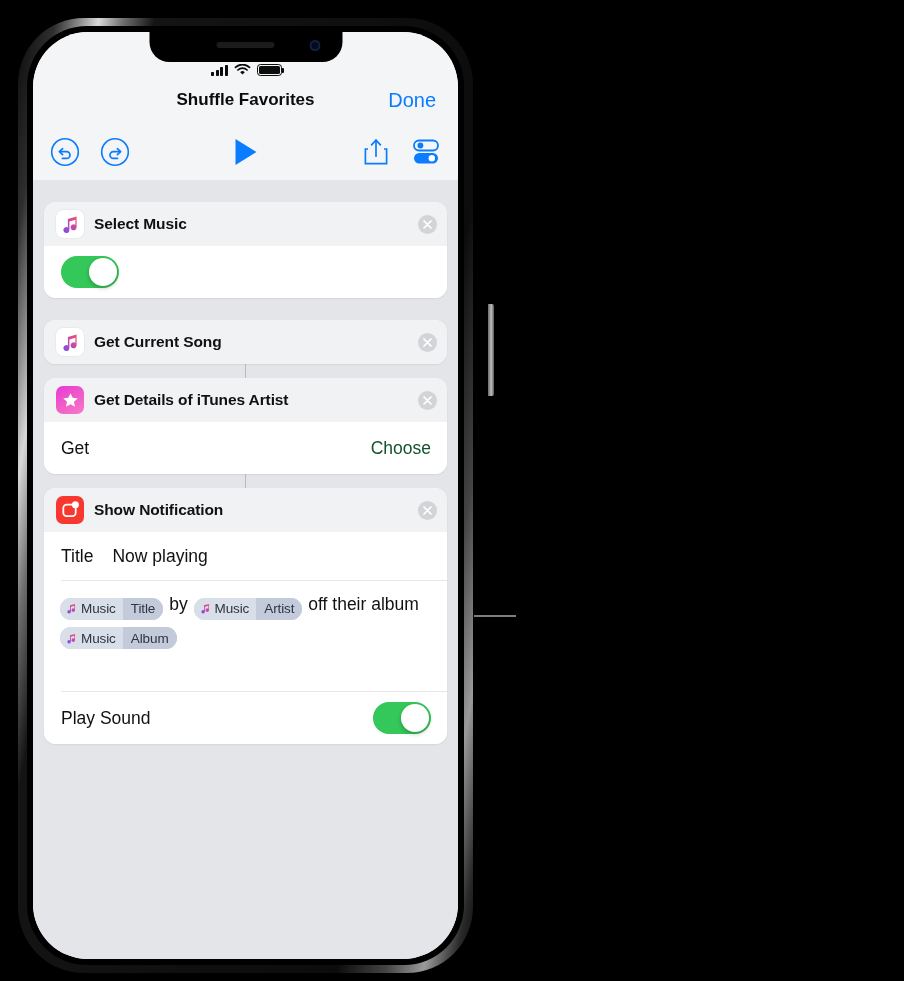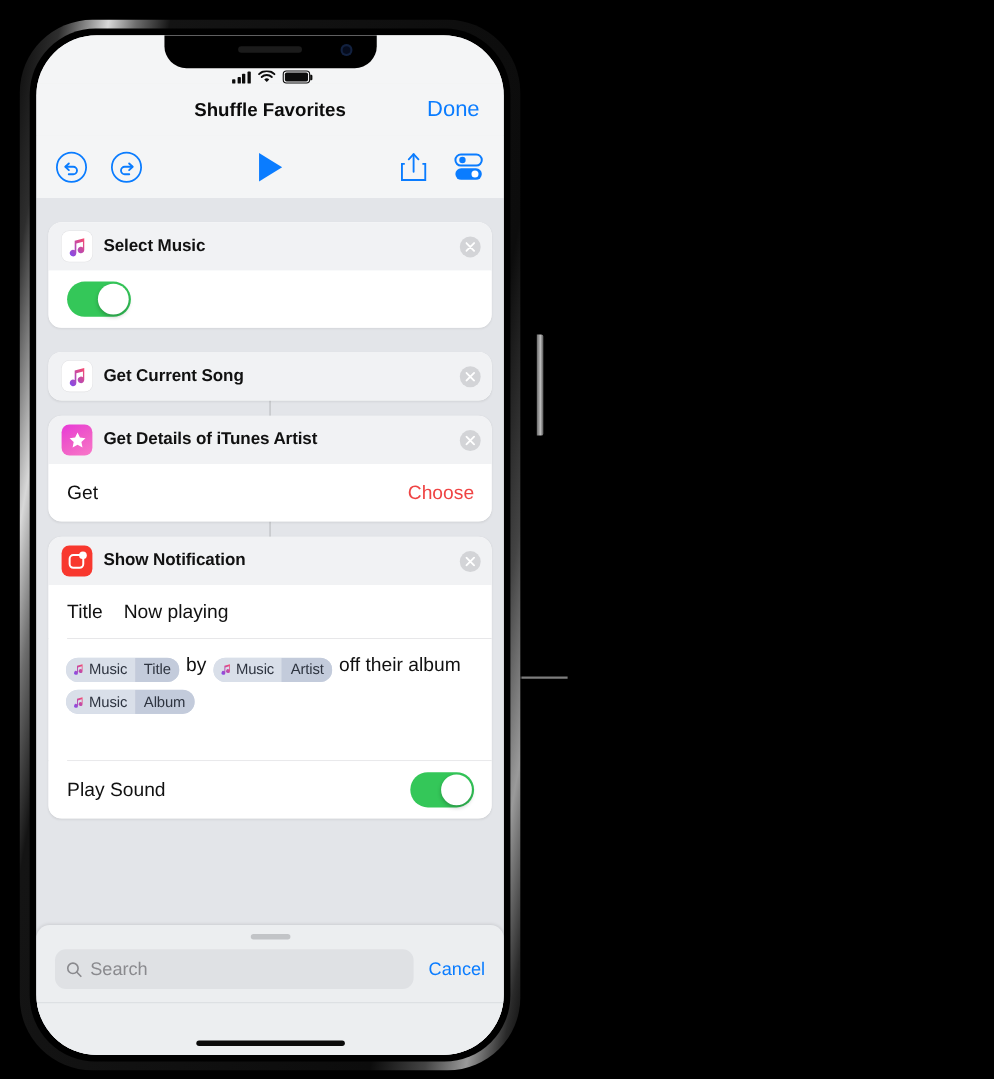--- a/index.html
+++ b/index.html
@@ -120,21 +120,21 @@
   .tile-star  { background: linear-gradient(150deg,#e838d8 0%,#ef5bc8 50%,#f978c9 100%); }
   .tile-notif { background: #f8382e; }
   .card-title { font-size: 15.5px; font-weight: 700; color: #111; flex: 1; letter-spacing: -.1px; }
   .xbtn { width: 19px; height: 19px; flex: 0 0 19px; border-radius: 50%; background: #d3d4d7;
           display:flex; align-items:center; justify-content:center; }
   .row {
     min-height: 52px; display: flex; align-items: center;
     padding: 0 16px 0 17px; background: #fff;
   }
   .row-label { font-size: 17.5px; color: #111; flex: 1; }
-  .row-link  { font-size: 17.5px; color: #ef4444; }
+  .row-link  { font-size: 17.5px; color: #14532d; }
   .divider { height: 1px; background: #e7e7e9; margin-left: 17px; }
   .sw { width: 58px; height: 32px; border-radius: 16px; background: #34c759; position: relative; flex:0 0 58px; }
   .sw::after { content:""; position:absolute; right:2px; top:2px; width:28px; height:28px;
                border-radius:50%; background:#fff; box-shadow: 0 2px 4px rgba(0,0,0,.25); }
   .connector { height: 14px; display: flex; justify-content: center; }
   .connector i { width: 1.6px; height: 100%; background: #b9bbbf; }
   .gap { height: 22px; }
 
   
   .notif-title-row { display:flex; align-items:center; gap: 19px; height: 48px; padding: 0 17px; background:#fff; }
@@ -408,30 +408,15 @@
         <div class="divider"></div>
         <div class="row">
           <div class="row-label">Play Sound</div>
           <div class="sw"></div>
         </div>
       </div>
 
       <div class="gap"></div>
     </div>
 
-    <div class="sheet">
-      <div class="grabber"></div>
-      <div class="sheet-row">
-        <div class="searchbox">
-          <svg width="15" height="15" viewBox="0 0 15 15">
-            <circle cx="6.3" cy="6.3" r="4.7" fill="none" stroke="#8a8a8e" stroke-width="1.5"></circle>
-            <path d="M9.9 9.9l3.6 3.6" stroke="#8a8a8e" stroke-width="1.5" stroke-linecap="round"></path>
-          </svg>
-          <span class="search-ph">Search</span>
-        </div>
-        <div class="cancel">Cancel</div>
-      </div>
-      <div class="sheet-sep"></div>
-      <div class="home-ind"></div>
-    </div>
 
   </div>
 </div>
 
 </body></html>

